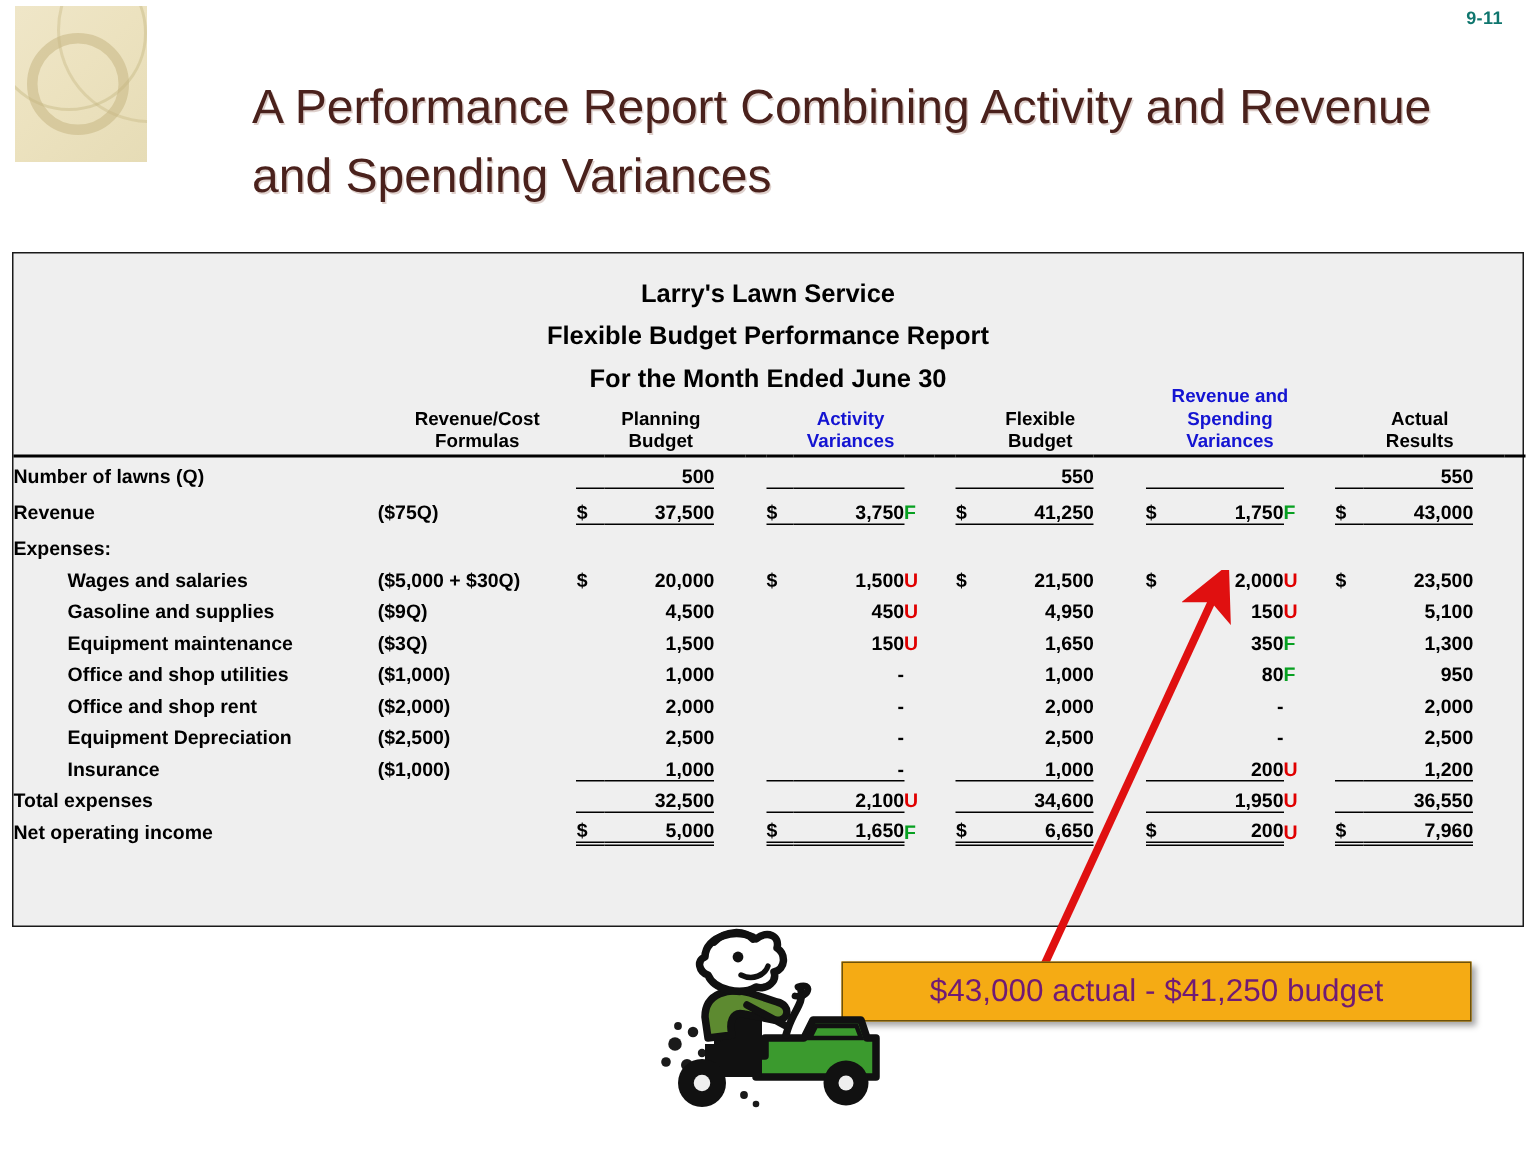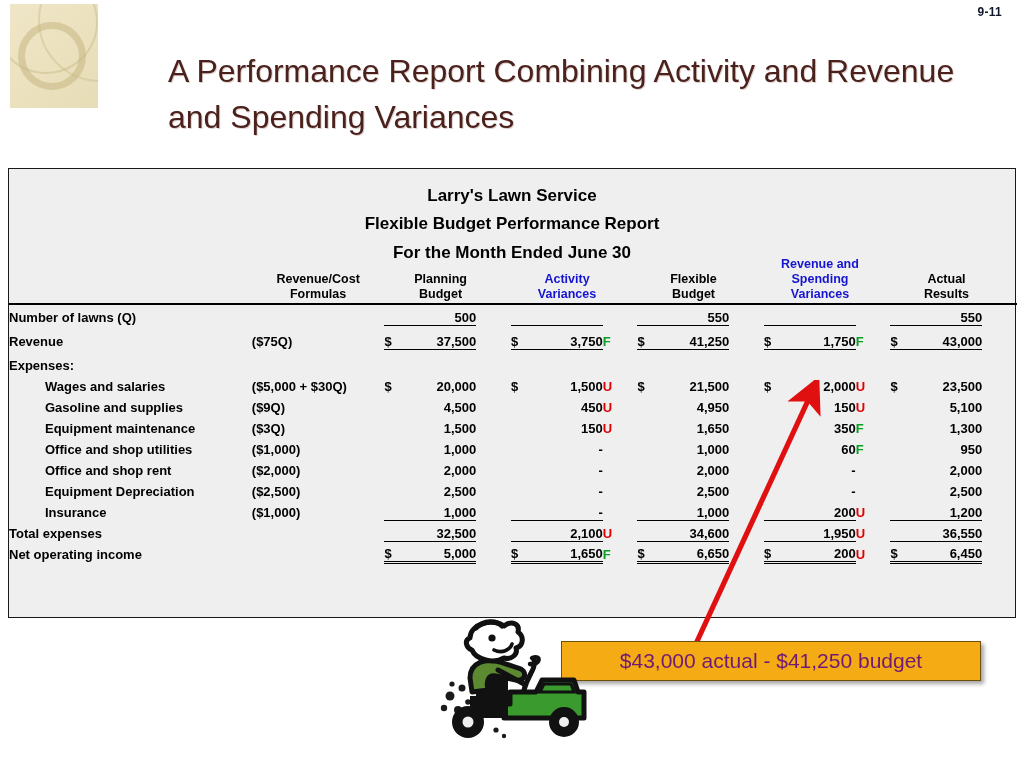--- a/index.html
+++ b/index.html
@@ -26,21 +26,21 @@
     border:2px solid rgba(198,183,131,.45);border-radius:50%;
   }
   .logo-arc2{
     position:absolute;left:28px;top:-46px;width:120px;height:120px;
     border:2px solid rgba(198,183,131,.40);border-radius:50%;
   }
 
   
   .page-num{
     position:absolute;right:22px;top:5px;
-    font-size:12px;font-weight:bold;color:#0f172a;
+    font-size:12px;font-weight:bold;color:#0f766e;
     letter-spacing:.3px;
   }
 
   
   .title{
     position:absolute;left:168px;top:48px;width:840px;
     font-size:32px;line-height:1.44;font-weight:normal;
     color:#4a211c;
     text-shadow:1px 1px 0 rgba(160,120,110,.35);
   }
@@ -348,21 +348,21 @@
           <td class="gap"></td>
           <td class="cur"></td>
           <td class="num">-</td>
           <td class="fu "></td>
           <td class="gap"></td>
           <td class="cur"></td>
           <td class="num">1,000</td>
           <td class="fu "></td>
           <td class="gap"></td>
           <td class="cur"></td>
-          <td class="num">60</td>
+          <td class="num">80</td>
           <td class="fu f">F</td>
           <td class="gap"></td>
           <td class="cur"></td>
           <td class="num">950</td>
           <td class="fu "></td>
           <td class="gap"></td>
         </tr>
         <tr class="r">
           <td class="lbl ind">Office and shop rent</td>
           <td class="frm">($2,000)</td>
@@ -472,21 +472,21 @@
           <td class="gap"></td>
           <td class="cur">$</td>
           <td class="num">6,650</td>
           <td class="fu "></td>
           <td class="gap"></td>
           <td class="cur">$</td>
           <td class="num">200</td>
           <td class="fu u">U</td>
           <td class="gap"></td>
           <td class="cur">$</td>
-          <td class="num">6,450</td>
+          <td class="num">7,960</td>
           <td class="fu "></td>
           <td class="gap"></td>
         </tr>
       </tbody>
   </table>
 </div>
 
 <svg class="arrow" viewBox="0 0 200 290">
   <defs>
     <marker id="ah" markerWidth="7" markerHeight="7" refX="3.2" refY="3.5" orient="auto" markerUnits="strokeWidth">

